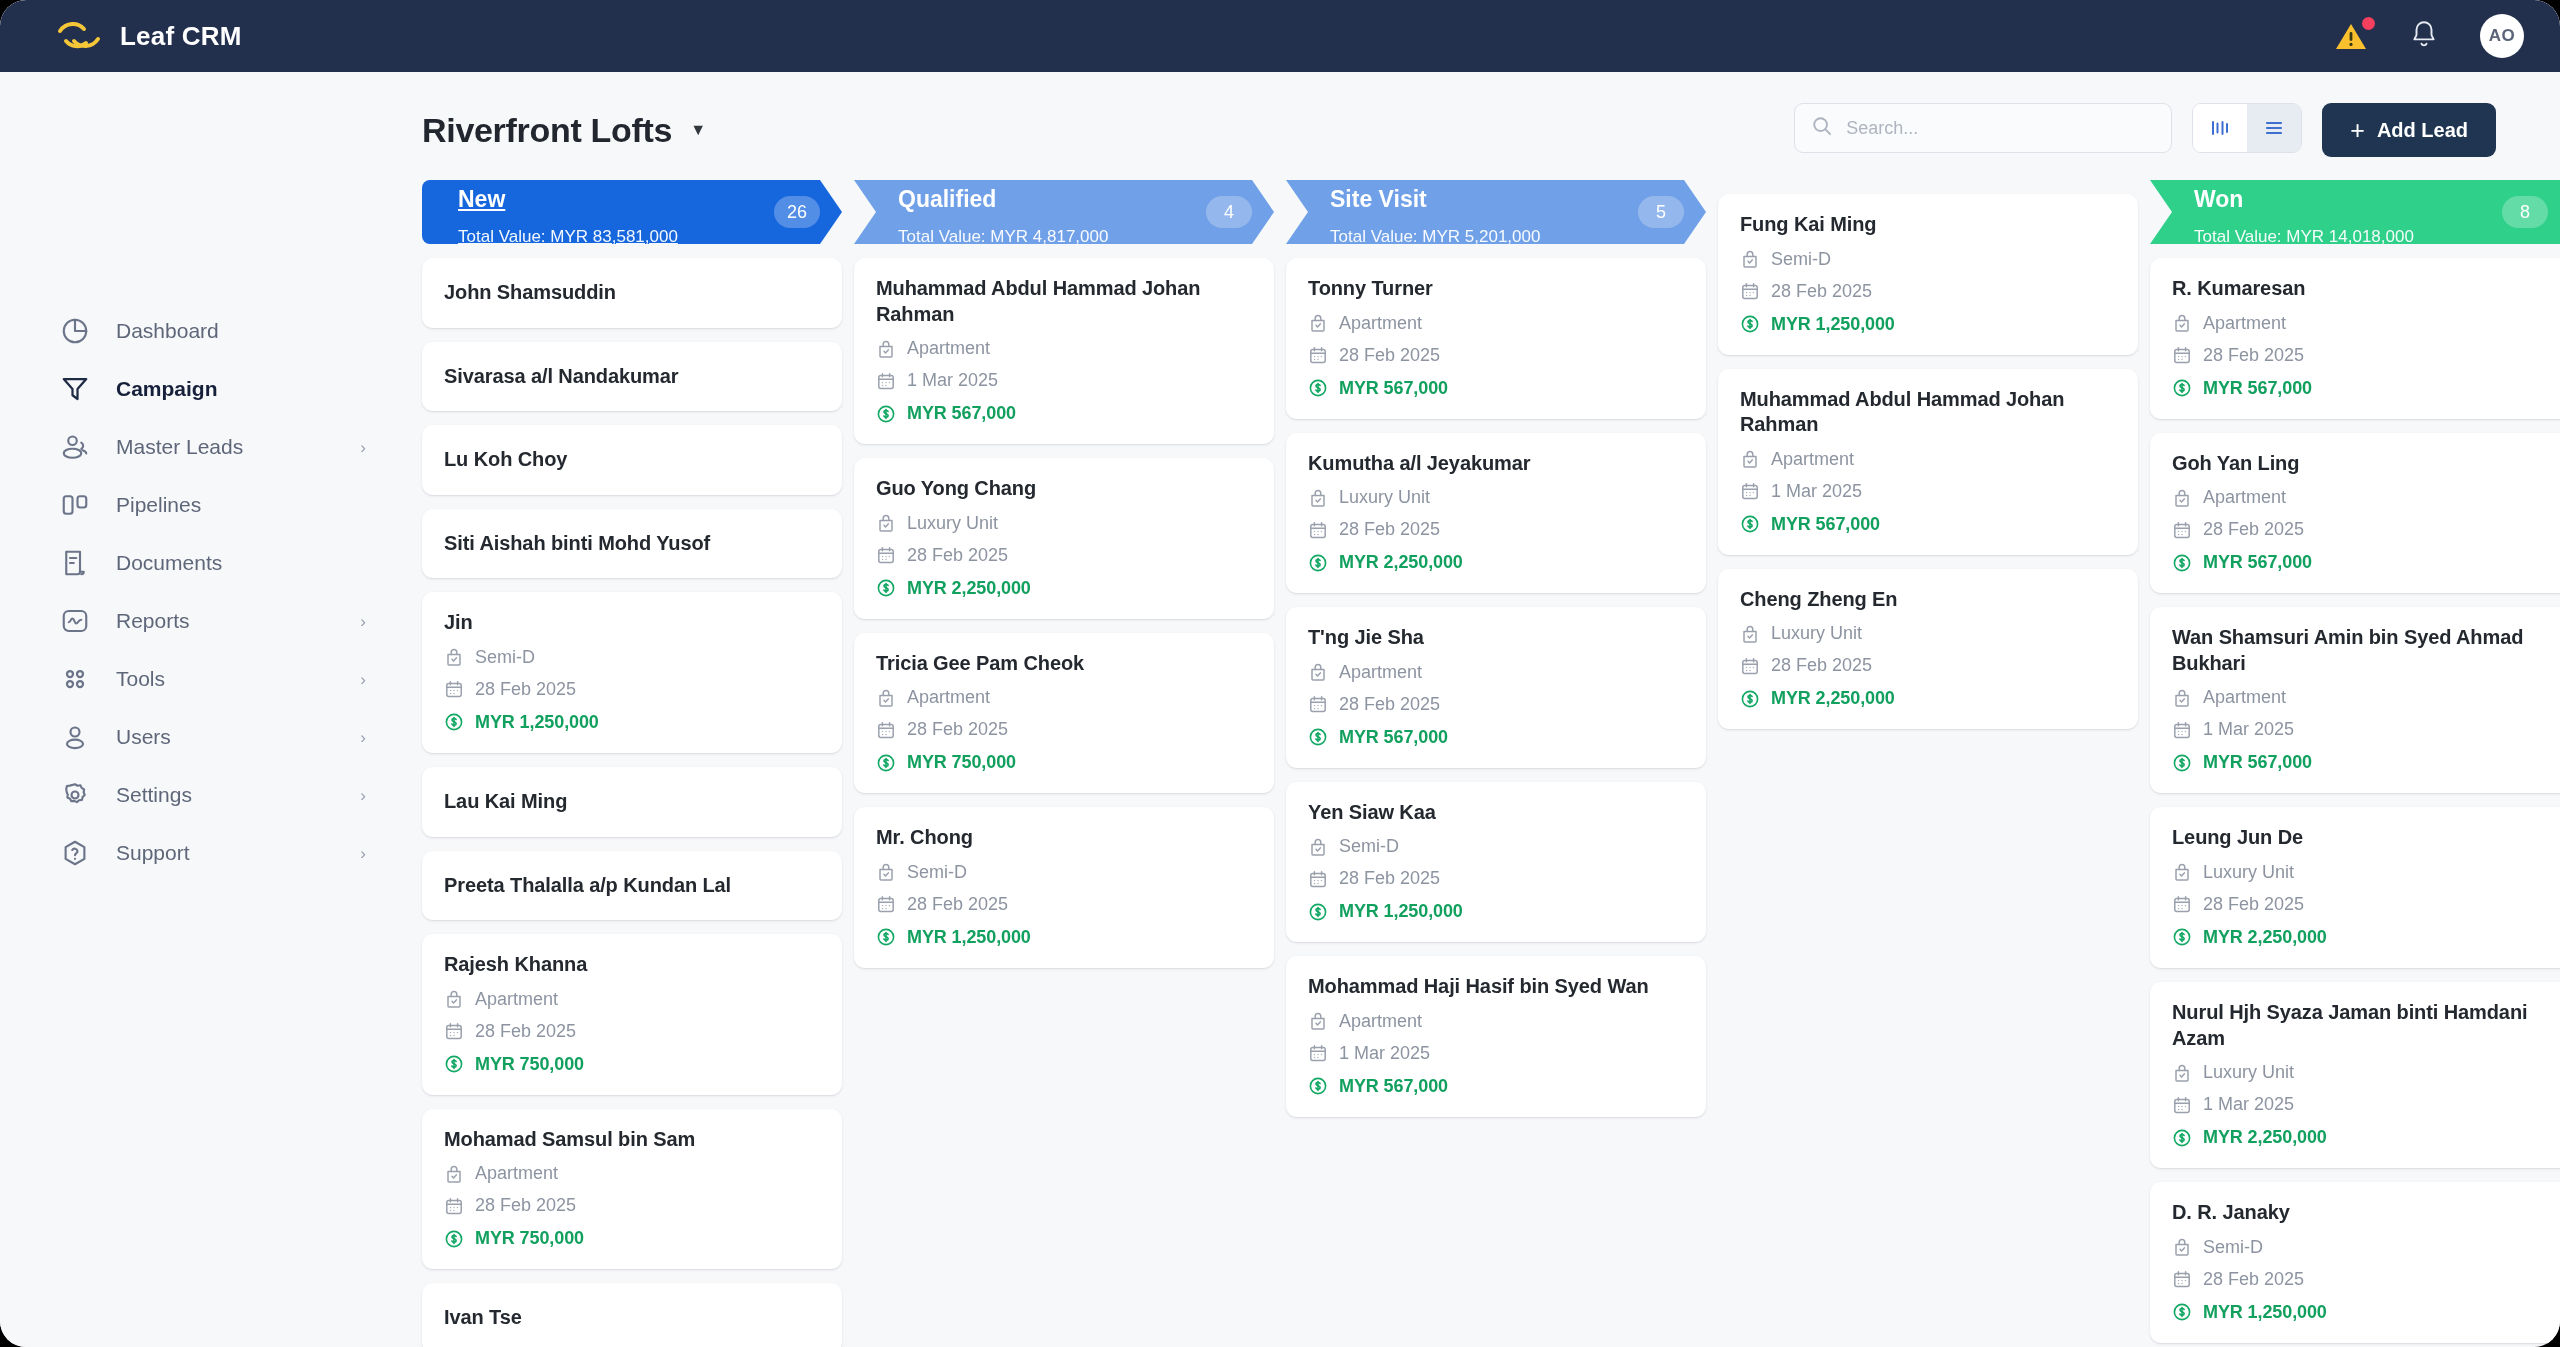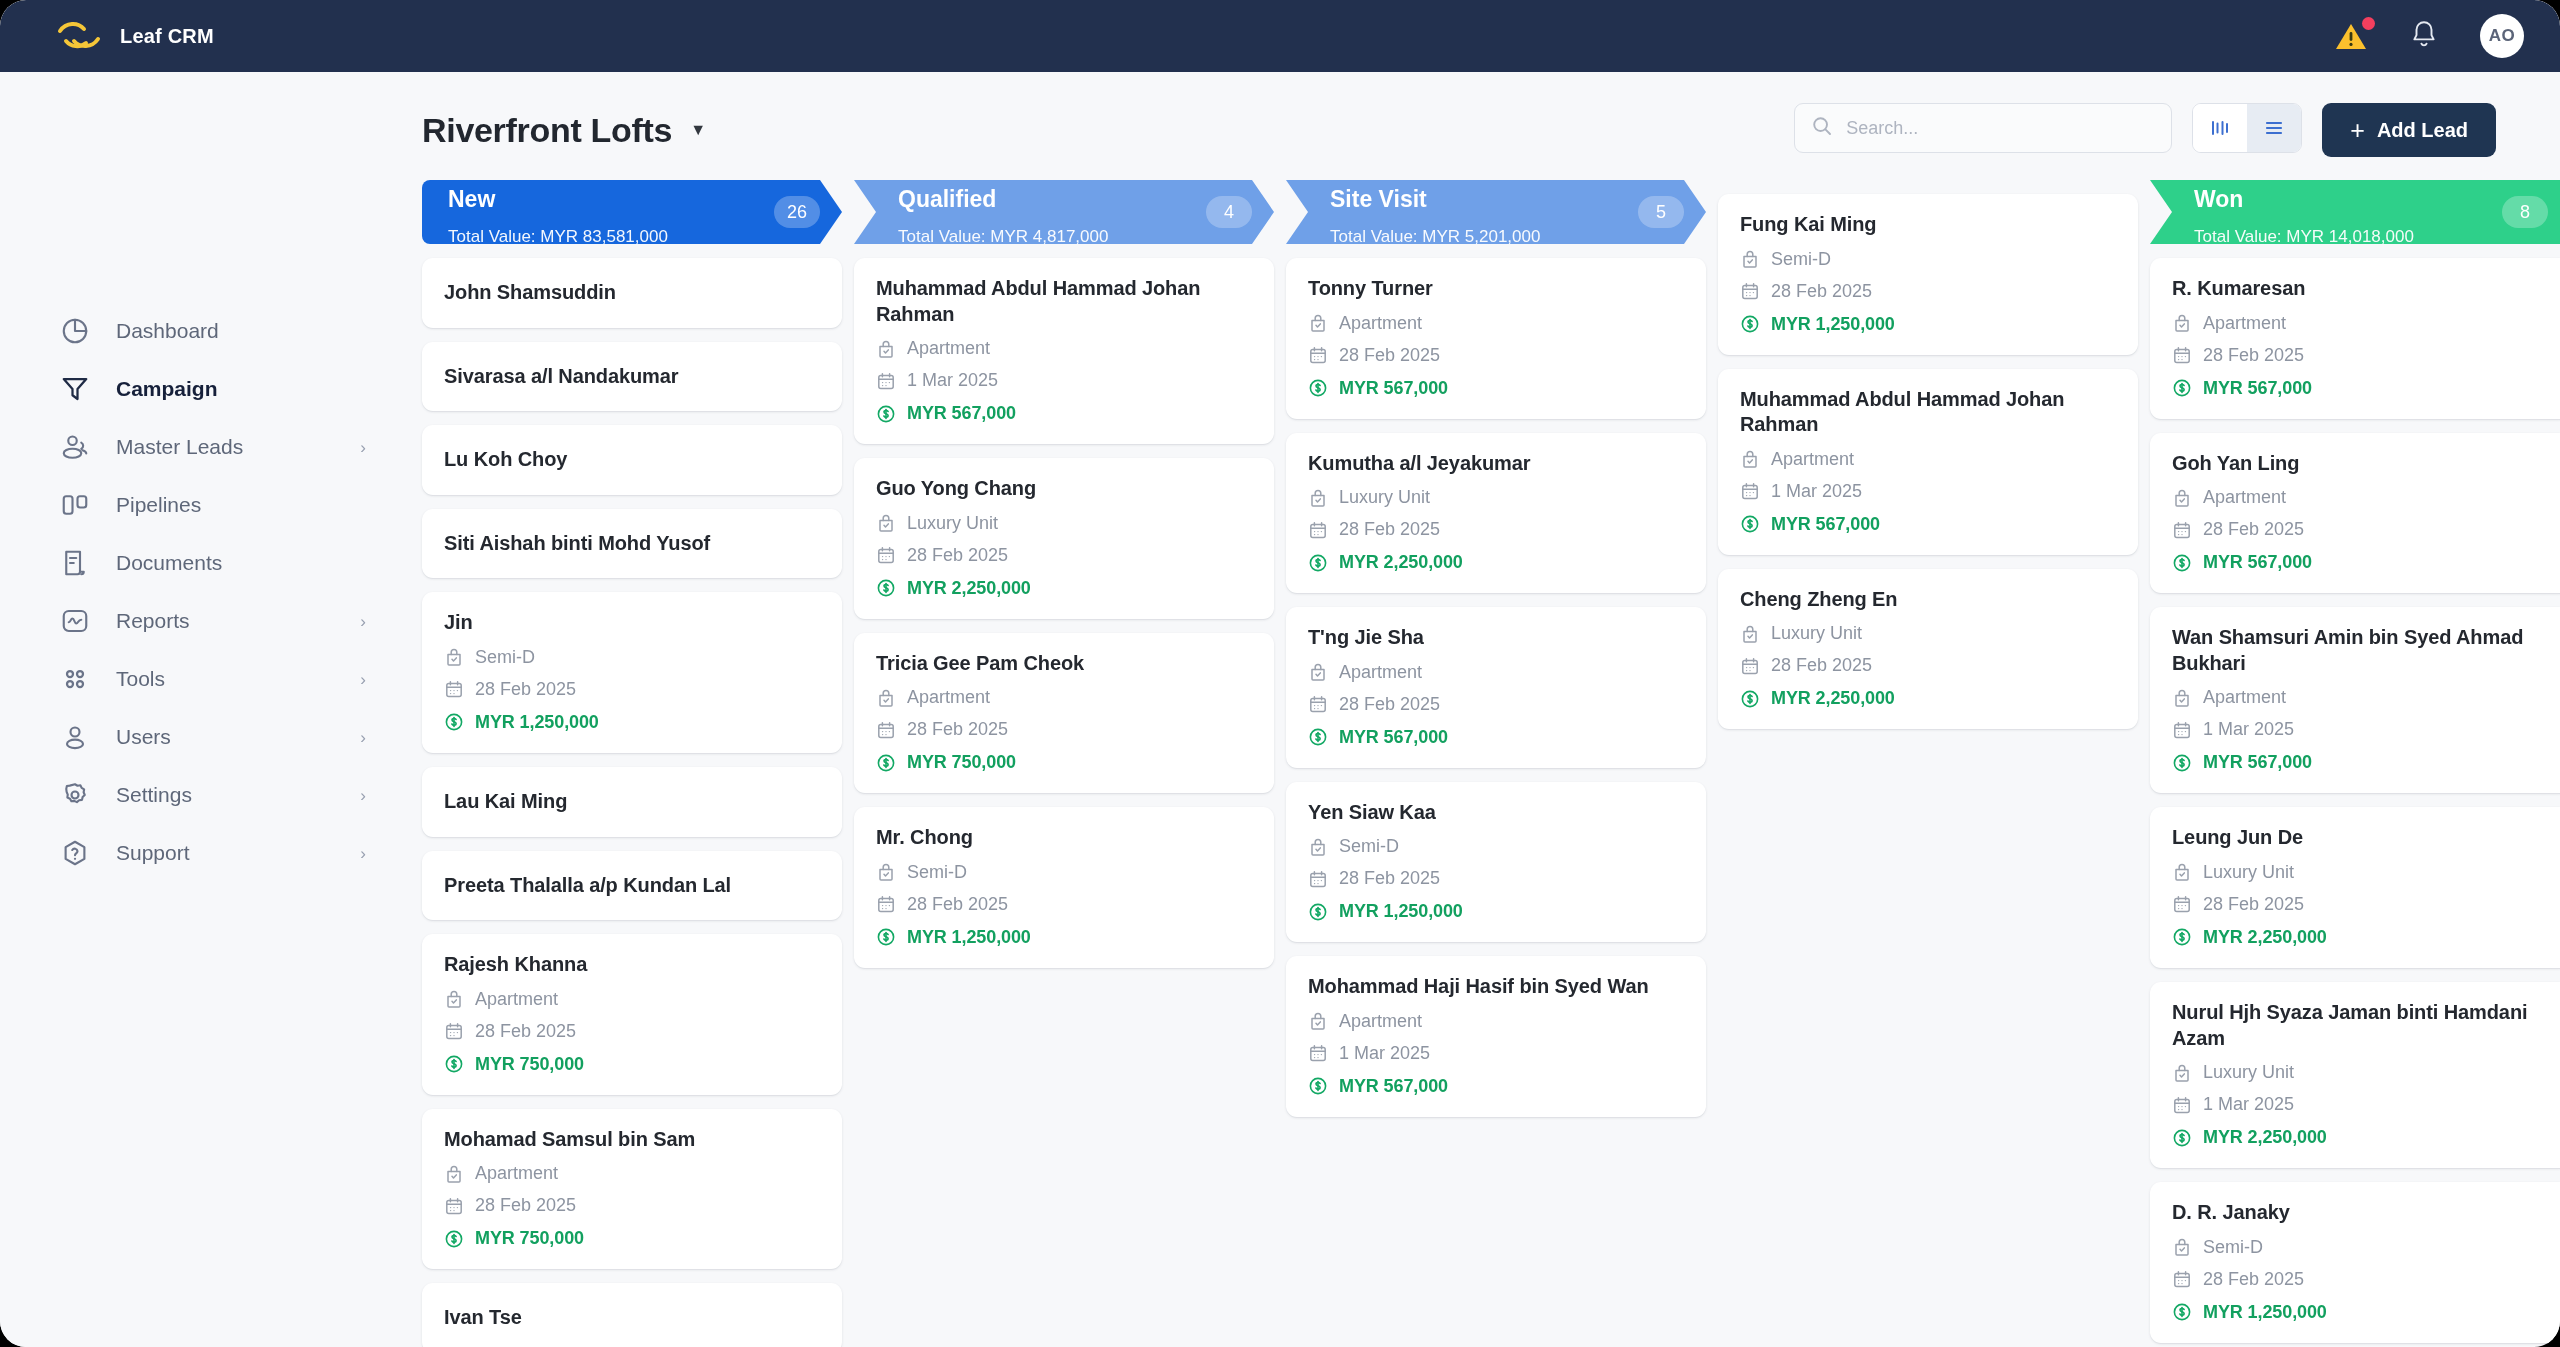--- a/index.html
+++ b/index.html
@@ -23,21 +23,21 @@
     width: 2560px; height: 72px;
     background: #22304e;
     display: flex; align-items: center;
     padding: 0 36px 0 56px;
     border-top-left-radius: 26px;
     border-top-right-radius: 26px;
   }
   .brand { display: flex; align-items: center; gap: 18px; }
   .brand-mark { width: 46px; height: 34px; display: block; }
   .brand-name {
-    color: #ffffff; font-size: 20px; font-weight: bold;
+    color: #ffffff; font-size: 26px; font-weight: bold;
     letter-spacing: .2px;
   }
   .topbar-right {
     margin-left: auto; display: flex; align-items: center; gap: 42px;
   }
   .warn-wrap { position: relative; width: 34px; height: 32px; }
   .warn-dot {
     position: absolute; right: -7px; top: -3px;
     width: 13px; height: 13px; border-radius: 50%;
     background: #f43f5e;
@@ -356,21 +356,21 @@
       </div>
       <button class="add-lead">
         <span class="plus">+</span>
         <span>Add Lead</span>
       </button>
     </div>
   </div>
 
   <div class="board" id="board">
       <div class="column">
-        <div class="col-head arrow-start" style="background: rgb(22, 103, 221); padding-left: 26px;">
+        <div class="col-head arrow-start" style="background: rgb(22, 103, 221); padding-left: 36px; text-decoration: underline;">
           <div class="ch-title">New</div>
           <div class="ch-total">Total Value: MYR 83,581,000</div>
           <div class="col-count">26</div>
         </div>
         <div class="col-body">
           <div class="card compact">
             <div class="card-name">John Shamsuddin</div>
           </div>
           <div class="card compact">
             <div class="card-name">Sivarasa a/l Nandakumar</div>

